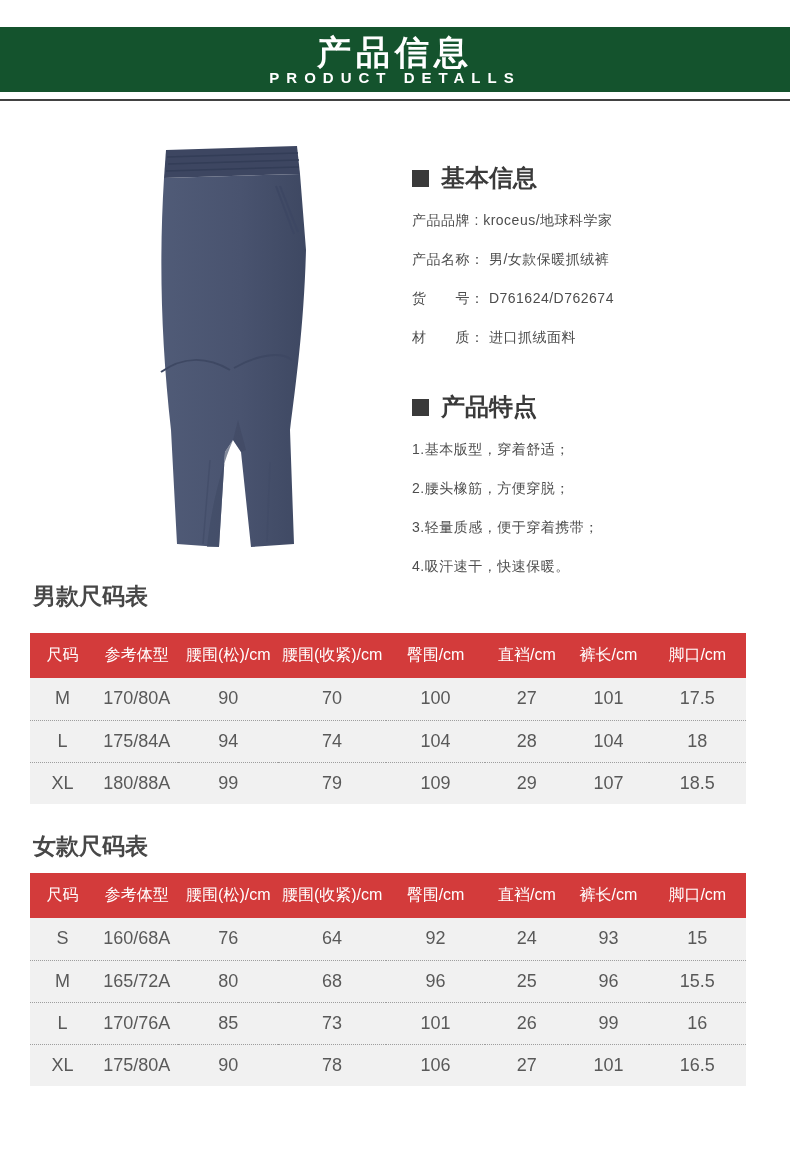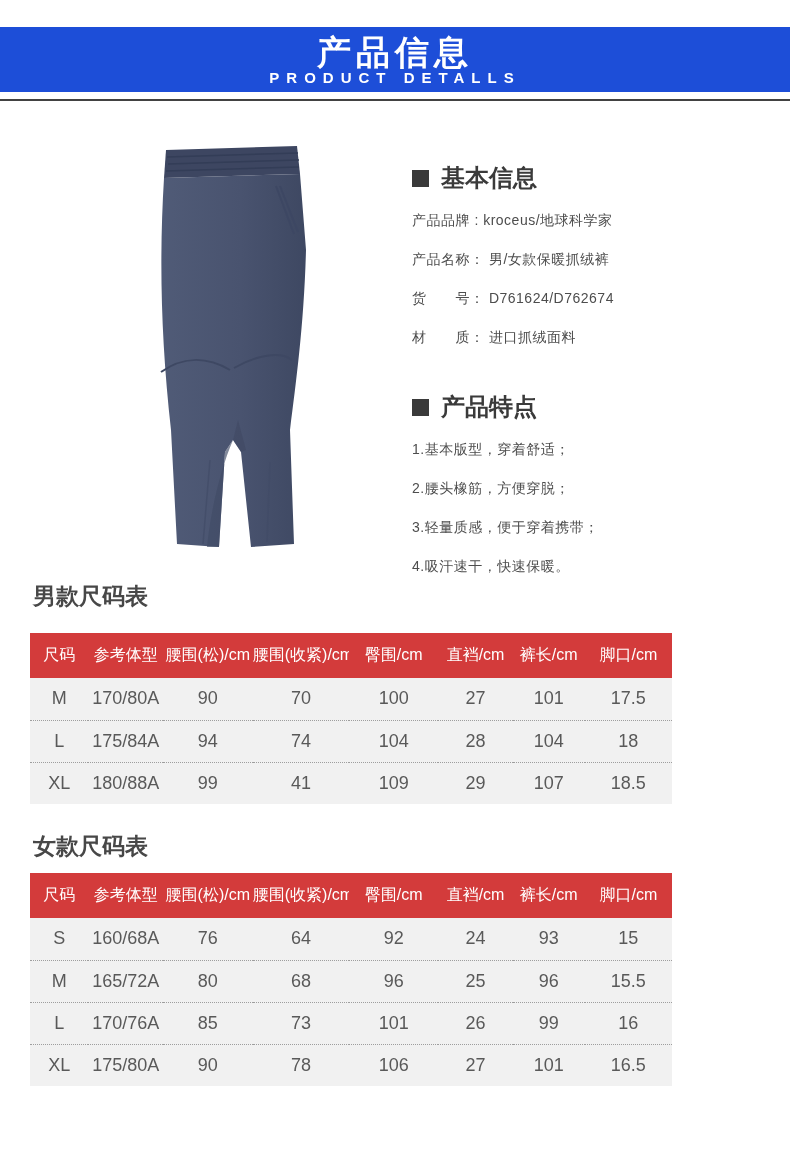--- a/index.html
+++ b/index.html
@@ -8,21 +8,21 @@
     width: 790px;
     font-family: "Liberation Sans", "DejaVu Sans", sans-serif;
     color: #4f4f4f;
   }
   .page { width: 790px; min-height: 1161px; background: #fff; overflow: hidden; }
 
   
   .banner {
     margin-top: 27px;
     height: 65px;
-    background: #1d4ed8;
+    background: #14532d;
     text-align: center;
     color: #fff;
   }
   .banner-title {
     padding-top: 7px;
     font-size: 34px;
     font-weight: 700;
     letter-spacing: 5px;
     line-height: 36px;
   }
@@ -57,21 +57,21 @@
   .size-title {
     margin: 21px 0 0 3px;
     font-size: 23px;
     font-weight: 600;
     color: #474747;
     line-height: 30px;
   }
   .size-title.women { margin-top: 27px; }
   .size-table {
     margin-top: 22px;
-    width: 642px;
+    width: 716px;
     border-collapse: collapse;
     table-layout: fixed;
     border-radius: 18px;
   }
   .size-table.women-t { margin-top: 12px; }
   .c1 { width: 9.1%; } .c2 { width: 11.6%; } .c3 { width: 14%; } .c4 { width: 15%; }
   .c5 { width: 13.9%; } .c6 { width: 11.6%; } .c7 { width: 11.2%; } .c8 { width: 13.6%; }
   .size-table th {
     background: #d33b3b;
     color: #ffffff;
@@ -220,21 +220,21 @@
             <td>104</td>
             <td>28</td>
             <td>104</td>
             <td>18</td>
           </tr>
 
           <tr>
             <td>XL</td>
             <td>180/88A</td>
             <td>99</td>
-            <td>41</td>
+            <td>79</td>
             <td>109</td>
             <td>29</td>
             <td>107</td>
             <td>18.5</td>
           </tr>
 
         </tbody>
     </table>
 
     <h3 class="size-title women">女款尺码表</h3>

